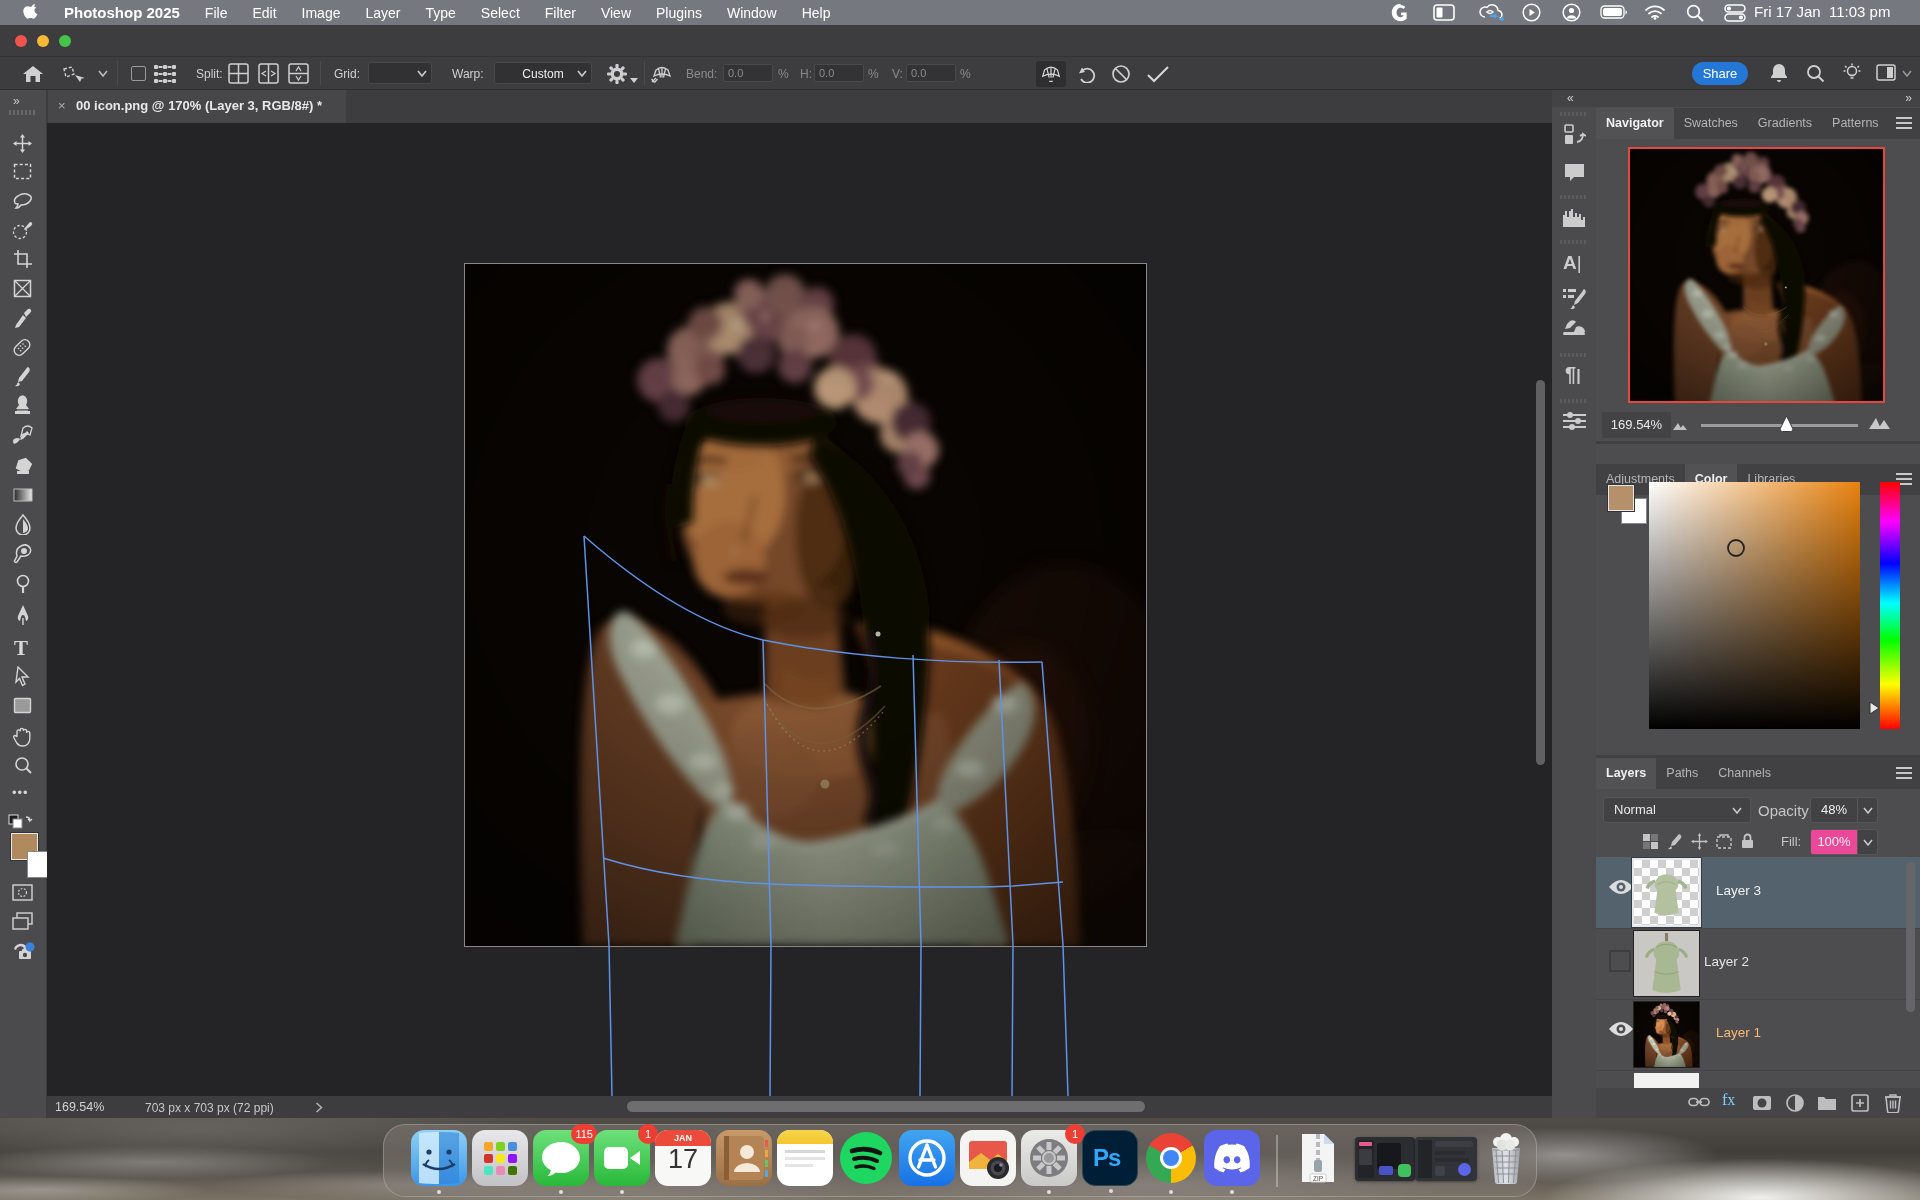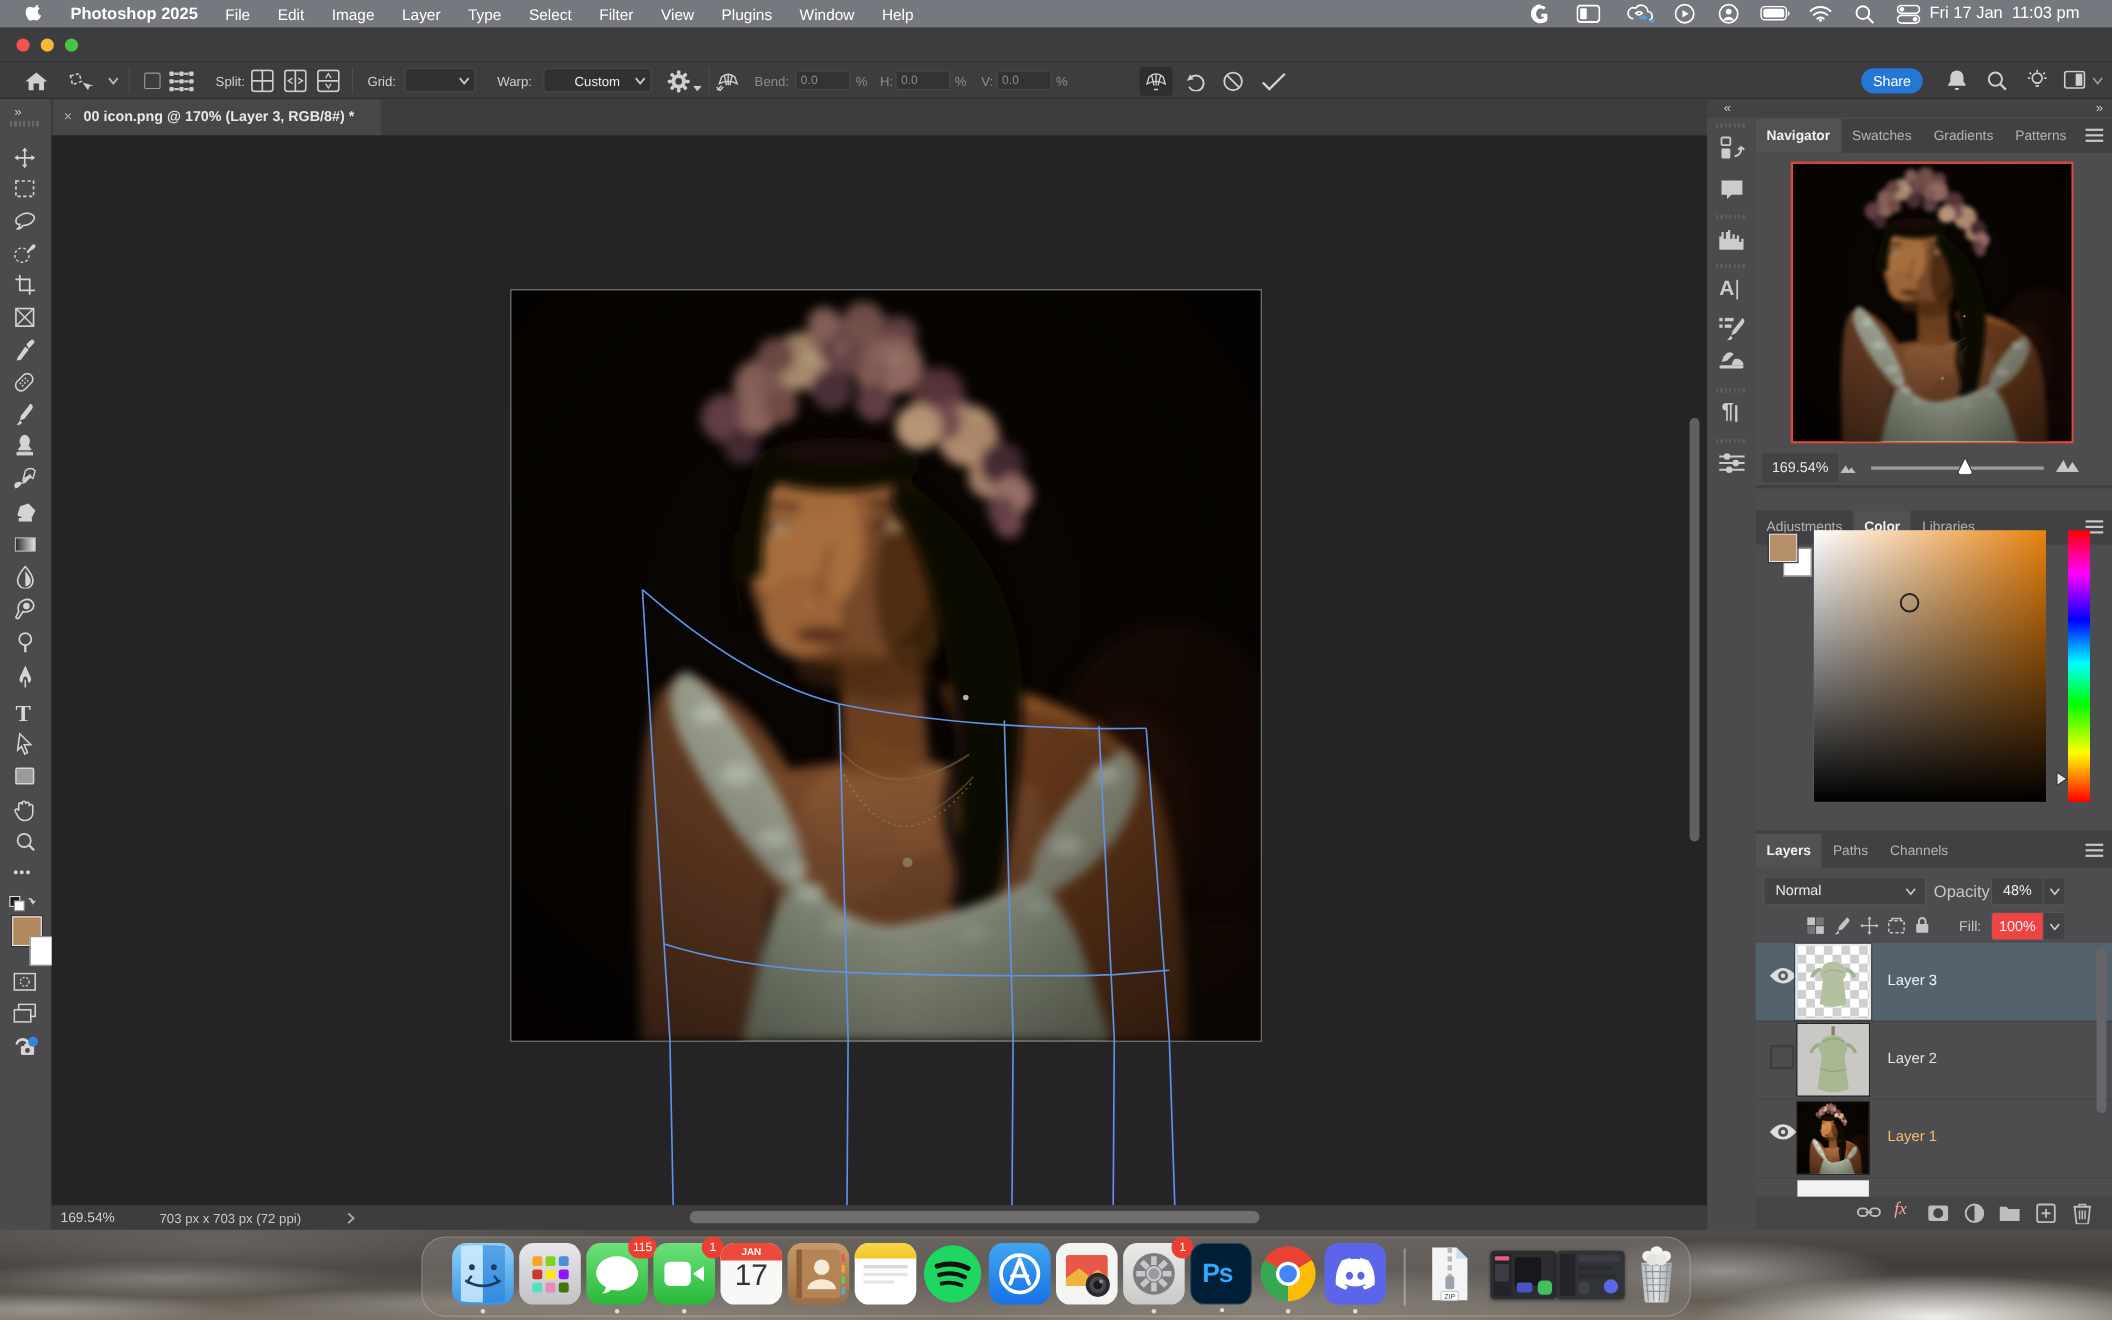--- a/index.html
+++ b/index.html
@@ -694,21 +694,21 @@
     </svg>
 <svg class="abs" style="left:119px;top:726px" width="18" height="17" viewBox="0 0 18 17">
       <rect x="2" y="4" width="14" height="11" fill="none" stroke="#c4c4c4" stroke-width="1.4" stroke-dasharray="3 2"></rect>
       <path d="M5 4 V2 h8 v2" fill="none" stroke="#c4c4c4" stroke-width="1.4"></path>
     </svg>
 <svg class="abs" style="left:144px;top:725px" width="15" height="18" viewBox="0 0 15 18">
       <rect x="2" y="8" width="11" height="8" rx="1" fill="#c4c4c4"></rect>
       <path d="M4.5 8 V5.5 a3 3 0 0 1 6 0 V8" fill="none" stroke="#c4c4c4" stroke-width="1.8"></path>
     </svg>
 <div class="abs" style="left:185px;top:727px;color:#c6c6c6;font-size:13px">Fill:</div>
-<div class="abs" style="left:214px;top:722px;width:48px;height:26px;background:#ef4444;border:1px solid #565658;border-radius:3px 0 0 3px;color:#f0f0f0;font-size:13px;line-height:24px;text-align:center">100%</div>
+<div class="abs" style="left:214px;top:722px;width:48px;height:26px;background:#ec4899;border:1px solid #565658;border-radius:3px 0 0 3px;color:#f0f0f0;font-size:13px;line-height:24px;text-align:center">100%</div>
 <div class="abs" style="left:262px;top:722px;width:20px;height:26px;background:#424244;border:1px solid #565658;border-left:none;border-radius:0 3px 3px 0">
       <svg style="position:absolute;left:5px;top:9px" width="10" height="7" viewBox="0 0 10 7">
         <path d="M1 1 L5 6 L9 1" fill="none" stroke="#ccc" stroke-width="1.5"></path>
       </svg>
     </div>
 
 <div class="abs" style="left:0;top:750px;width:324px;height:71px;background:#54626e"></div>
 <svg class="abs" style="left:12px;top:772px" width="26" height="16" viewBox="0 0 26 16">
       <path d="M1 8 Q13 -6 25 8 Q13 22 1 8z" fill="#ddd"></path>
       <circle cx="13" cy="8" r="4.5" fill="#54626e"></circle>
@@ -719,21 +719,21 @@
 <svg class="abs" style="left:38px;top:753px" width="65" height="65" viewBox="0 0 64 64">
       <use href="#dress3"></use>
     </svg>
 <div class="abs" style="left:120px;top:776px;color:#f0f0f0;font-size:13.5px">Layer 3</div>
 <div class="abs" style="left:0;top:821px;width:324px;height:71px;background:#4d4d4f;border-top:1px solid #444446"></div>
 <div class="abs" style="left:13px;top:843px;width:22px;height:22px;border:2px solid #3e3e40;border-radius:2px"></div>
 <div class="abs" style="left:38px;top:824px;width:65px;height:65px;background:#c9c8c4;outline:1px solid #222"></div>
 <svg class="abs" style="left:38px;top:824px" width="65" height="65" viewBox="0 0 64 64">
       <use href="#dress2"></use>
     </svg>
-<div class="abs" style="left:120px;top:847px;color:#e4e4e4;font-size:13.5px">Layer 2</div>
+<div class="abs" style="left:108px;top:847px;color:#e4e4e4;font-size:13.5px">Layer 2</div>
 <div class="abs" style="left:0;top:892px;width:324px;height:71px;background:#4d4d4f;border-top:1px solid #444446"></div>
 <svg class="abs" style="left:12px;top:914px" width="26" height="16" viewBox="0 0 26 16">
       <path d="M1 8 Q13 -6 25 8 Q13 22 1 8z" fill="#ddd"></path>
       <circle cx="13" cy="8" r="4.5" fill="#4d4d4f"></circle>
       <circle cx="13" cy="8" r="2" fill="#ddd"></circle>
     </svg>
 <div class="abs" style="left:38px;top:895px;width:65px;height:65px;outline:1px solid #222"><svg width="65" height="65" style="filter:brightness(1.3)">
         <use href="#portrait" width="65" height="65"></use>
       </svg></div>
 <div class="abs" style="left:120px;top:918px;color:#fdba74;font-size:13.5px">Layer 1</div>
@@ -742,21 +742,21 @@
 <div class="abs" style="left:310px;top:755px;width:9px;height:150px;background:#66666a;border-radius:5px"></div>
 
 <div class="abs" style="left:0;top:981px;width:324px;height:30px;background:#454547">
 <svg class="abs" style="left:92px;top:7px" width="22" height="14" viewBox="0 0 22 14">
         <g fill="none" stroke="#bdbdbd" stroke-width="1.7">
           <rect x="1" y="3.5" width="9" height="7" rx="3.5"></rect>
           <rect x="12" y="3.5" width="9" height="7" rx="3.5"></rect>
           <path d="M8 7 h6"></path>
         </g>
       </svg>
-<div class="abs" style="left:126px;top:3px;color:#fca5a5;font-size:16px;font-style:italic;font-family:'Liberation Serif',serif">fx</div>
+<div class="abs" style="left:126px;top:3px;color:#7dd3fc;font-size:16px;font-family:'Liberation Serif',serif">fx</div>
 <svg class="abs" style="left:156px;top:5px" width="20" height="20" viewBox="0 0 20 20">
         <rect x="1" y="3" width="18" height="14" rx="2" fill="#bdbdbd"></rect>
         <circle cx="10" cy="10" r="4.5" fill="#454547"></circle>
       </svg>
 <svg class="abs" style="left:189px;top:5px" width="20" height="20" viewBox="0 0 20 20">
         <circle cx="10" cy="10" r="8" fill="none" stroke="#bdbdbd" stroke-width="1.7"></circle>
         <path d="M10 2 a8 8 0 0 1 0 16z" fill="#bdbdbd"></path>
       </svg>
 <svg class="abs" style="left:221px;top:5px" width="20" height="20" viewBox="0 0 20 20">
         <path d="M1 4 h6 l2 2 h10 v11 h-18z" fill="#bdbdbd"></path>

